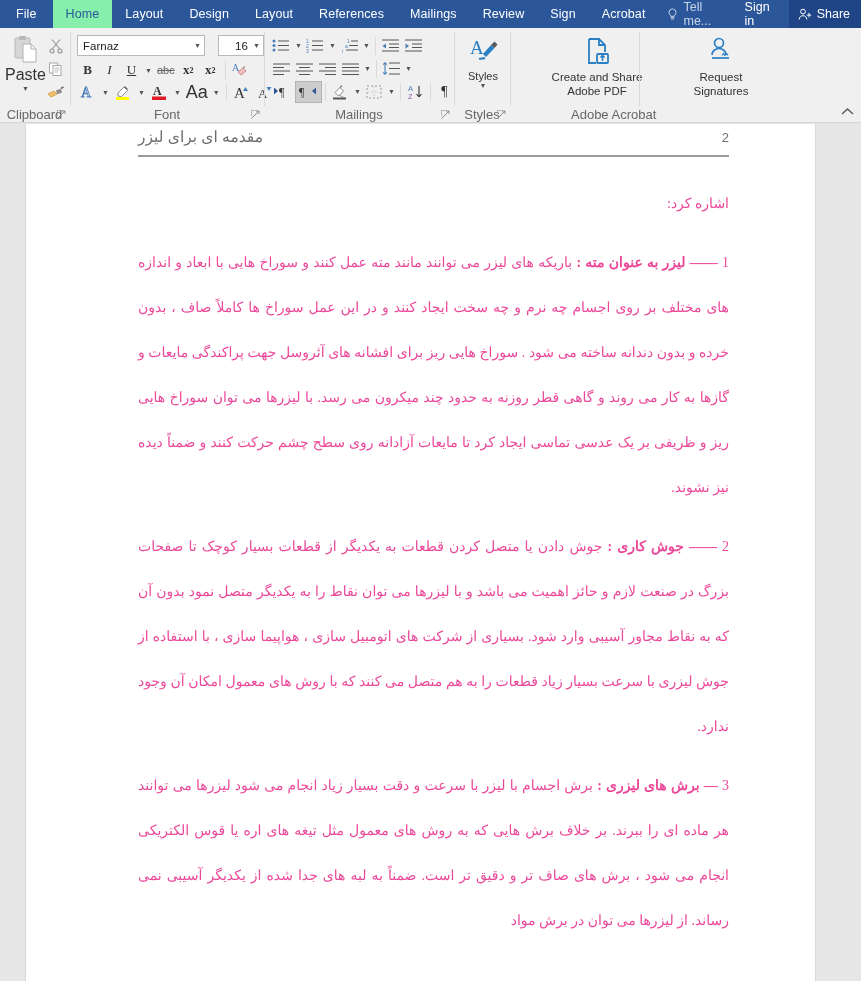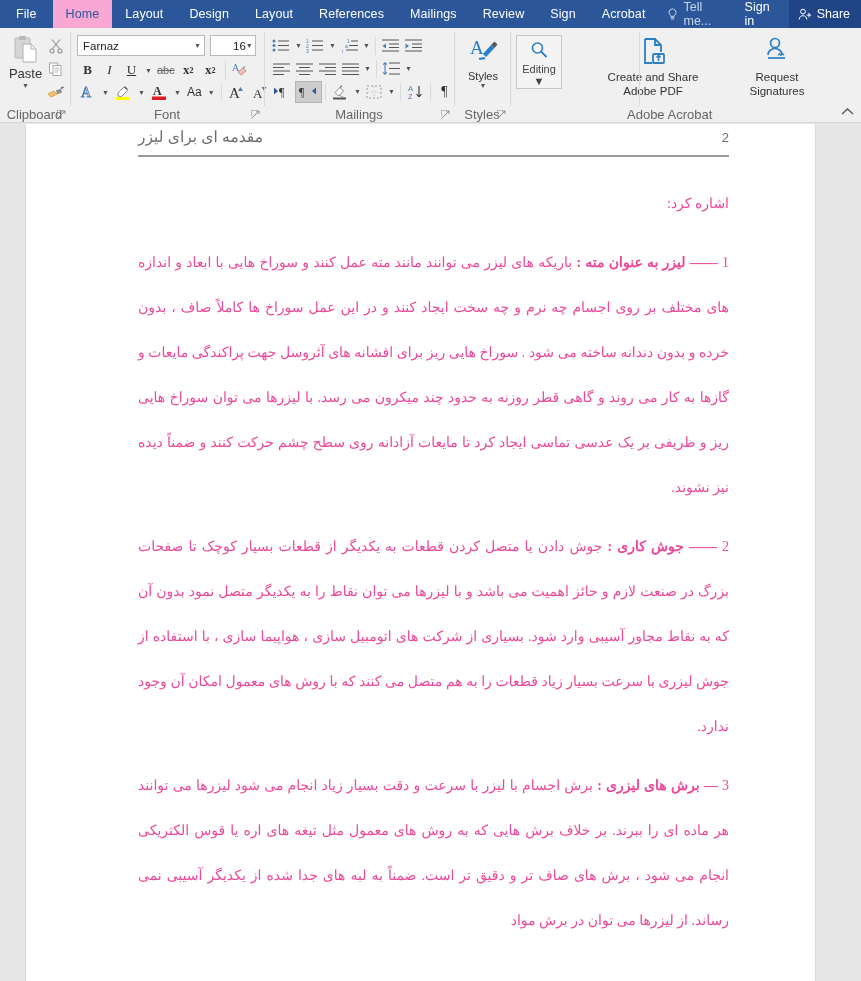--- a/index.html
+++ b/index.html
@@ -22,21 +22,21 @@
     position: relative;
   }
   .tab {
     padding: 0 13px;
     display: flex; align-items: center;
     white-space: nowrap;
     letter-spacing: .1px;
   }
   .tab.file { padding: 0 16px; }
   .tab.active {
-    background: #f9a8d4;
+    background: #86efac;
     color: #2b579a;
   }
   .tabbar .spacer { flex: 1; }
   .tellme {
     display: flex; align-items: center;
     gap: 5px;
     color: #c7d4e8;
     padding: 0 9px;
   }
   .tellme .bulb { width: 11px; height: 13px; display:block; }
@@ -89,41 +89,41 @@
 
   
   .g-clipboard { width: 71px; }
   .paste-btn {
     width: 44px;
     display: flex; flex-direction: column; align-items: center;
     padding-top: 2px;
     cursor: default;
   }
   .paste-icon { width: 26px; height: 30px; position: relative; }
-  .paste-label { font-size: 13px; color: #333; margin-top: 1px; }
+  .paste-label { font-size: 16px; color: #333; margin-top: 1px; }
   .paste-caret { font-size: 7px; color: #555; line-height: 8px; margin-top: 1px; }
   .clip-small { display: flex; flex-direction: column; gap: 3px; padding-top: 3px; }
   .clip-small .mini { width: 20px; height: 20px; display:flex; align-items:center; justify-content:center; }
 
   
   .g-font { width: 194px; }
-  .font-row1 { display: flex; gap: 5px; padding: 1px 0 3px 1px; justify-content: flex-end; }
+  .font-row1 { display: flex; gap: 13px; padding: 1px 0 3px 1px; justify-content: flex-end; }
   .fontname {
     width: 128px; height: 21px;
     background: #fff; border: 1px solid #b9b9b9;
     display: flex; align-items: center;
     padding: 0 3px 0 5px;
     font-size: 11.5px; color: #222;
   }
   .fontname .val { flex: 1; }
   .fontsize {
     width: 46px; height: 21px;
     background: #fff; border: 1px solid #b9b9b9;
     display: flex; align-items: center;
-    padding: 0 3px 0 22px;
+    padding: 0 3px 0 16px;
     font-size: 11.5px; color: #222;
   }
   .fontsize .val { flex: 1; }
   .cbcaret { font-size: 7px; color: #555; }
   .font-row2, .font-row3 { display: flex; align-items: center; gap: 1px; padding-left: 1px; }
   .fbtn {
     height: 22px; min-width: 21px;
     display: flex; align-items: center; justify-content: center;
     font-size: 13px; color: #333;
     padding: 0 2px;
@@ -388,21 +388,21 @@
             </svg>
         </span>
         <span class="caret8">▼</span>
         <span class="fbtn">
           <svg width="19" height="18" viewBox="0 0 19 18">
               <text x="3" y="12" font-family="Liberation Serif, serif" font-size="12" font-weight="bold" fill="#333">A</text>
               <rect x="2" y="13.5" width="14" height="3.5" fill="#e01b24"></rect>
             </svg>
         </span>
         <span class="caret8">▼</span>
-        <span class="fbtn" style="font-size:12px;">Aa</span>
+        <span class="fbtn" style="font-size:18px;">Aa</span>
         <span class="caret8">▼</span>
         <span class="vsep"></span>
         <span class="fbtn">
           <svg width="18" height="18" viewBox="0 0 18 18">
               <text x="1" y="15" font-family="Liberation Serif, serif" font-size="15" fill="#333">A</text>
               <path d="M12.5 4l2.5 4h-5z" fill="#4a7ebb"></path>
             </svg>
         </span>
         <span class="fbtn">
           <svg width="18" height="18" viewBox="0 0 18 18">
@@ -564,35 +564,20 @@
     </div>
     <div class="glabel">Styles</div>
     <div class="dlg">
       <svg width="9" height="9" viewBox="0 0 9 9">
           <path d="M0 0h6M0 0v6M0.5 8.5L8 1M8 1v3M8 1h-3" stroke="#8a8a8a" stroke-width="1" fill="none"></path>
         </svg>
     </div>
     <div class="sep"></div>
   </div>
 
-  <div class="group g-editing">
-    <div class="gbody">
-      <div class="editbox">
-        <span>
-          <svg width="22" height="22" viewBox="0 0 22 22">
-              <circle cx="9.5" cy="9" r="5" fill="none" stroke="#2b7fc4" stroke-width="1.6"></circle>
-              <path d="M13.5 13l4.5 4.5" stroke="#2b7fc4" stroke-width="1.8" stroke-linecap="round"></path>
-            </svg>
-        </span>
-        <span class="lbl">Editing</span>
-        <span class="cr">▼</span>
-      </div>
-    </div>
-    <div class="glabel"></div>
-  </div>
 
   <div class="group g-acrobat">
     <div class="gbody">
       <div class="acro-wrap">
         <div class="acro-btn" style="width:150px;">
           <span>
             <svg width="30" height="30" viewBox="0 0 30 30">
                 <path d="M7 3h10l6 6v7" fill="none" stroke="#2b7fc4" stroke-width="1.8"></path>
                 <path d="M7 3v24h7" fill="none" stroke="#2b7fc4" stroke-width="1.8"></path>
                 <path d="M17 3v6h6" fill="none" stroke="#2b7fc4" stroke-width="1.8"></path>

